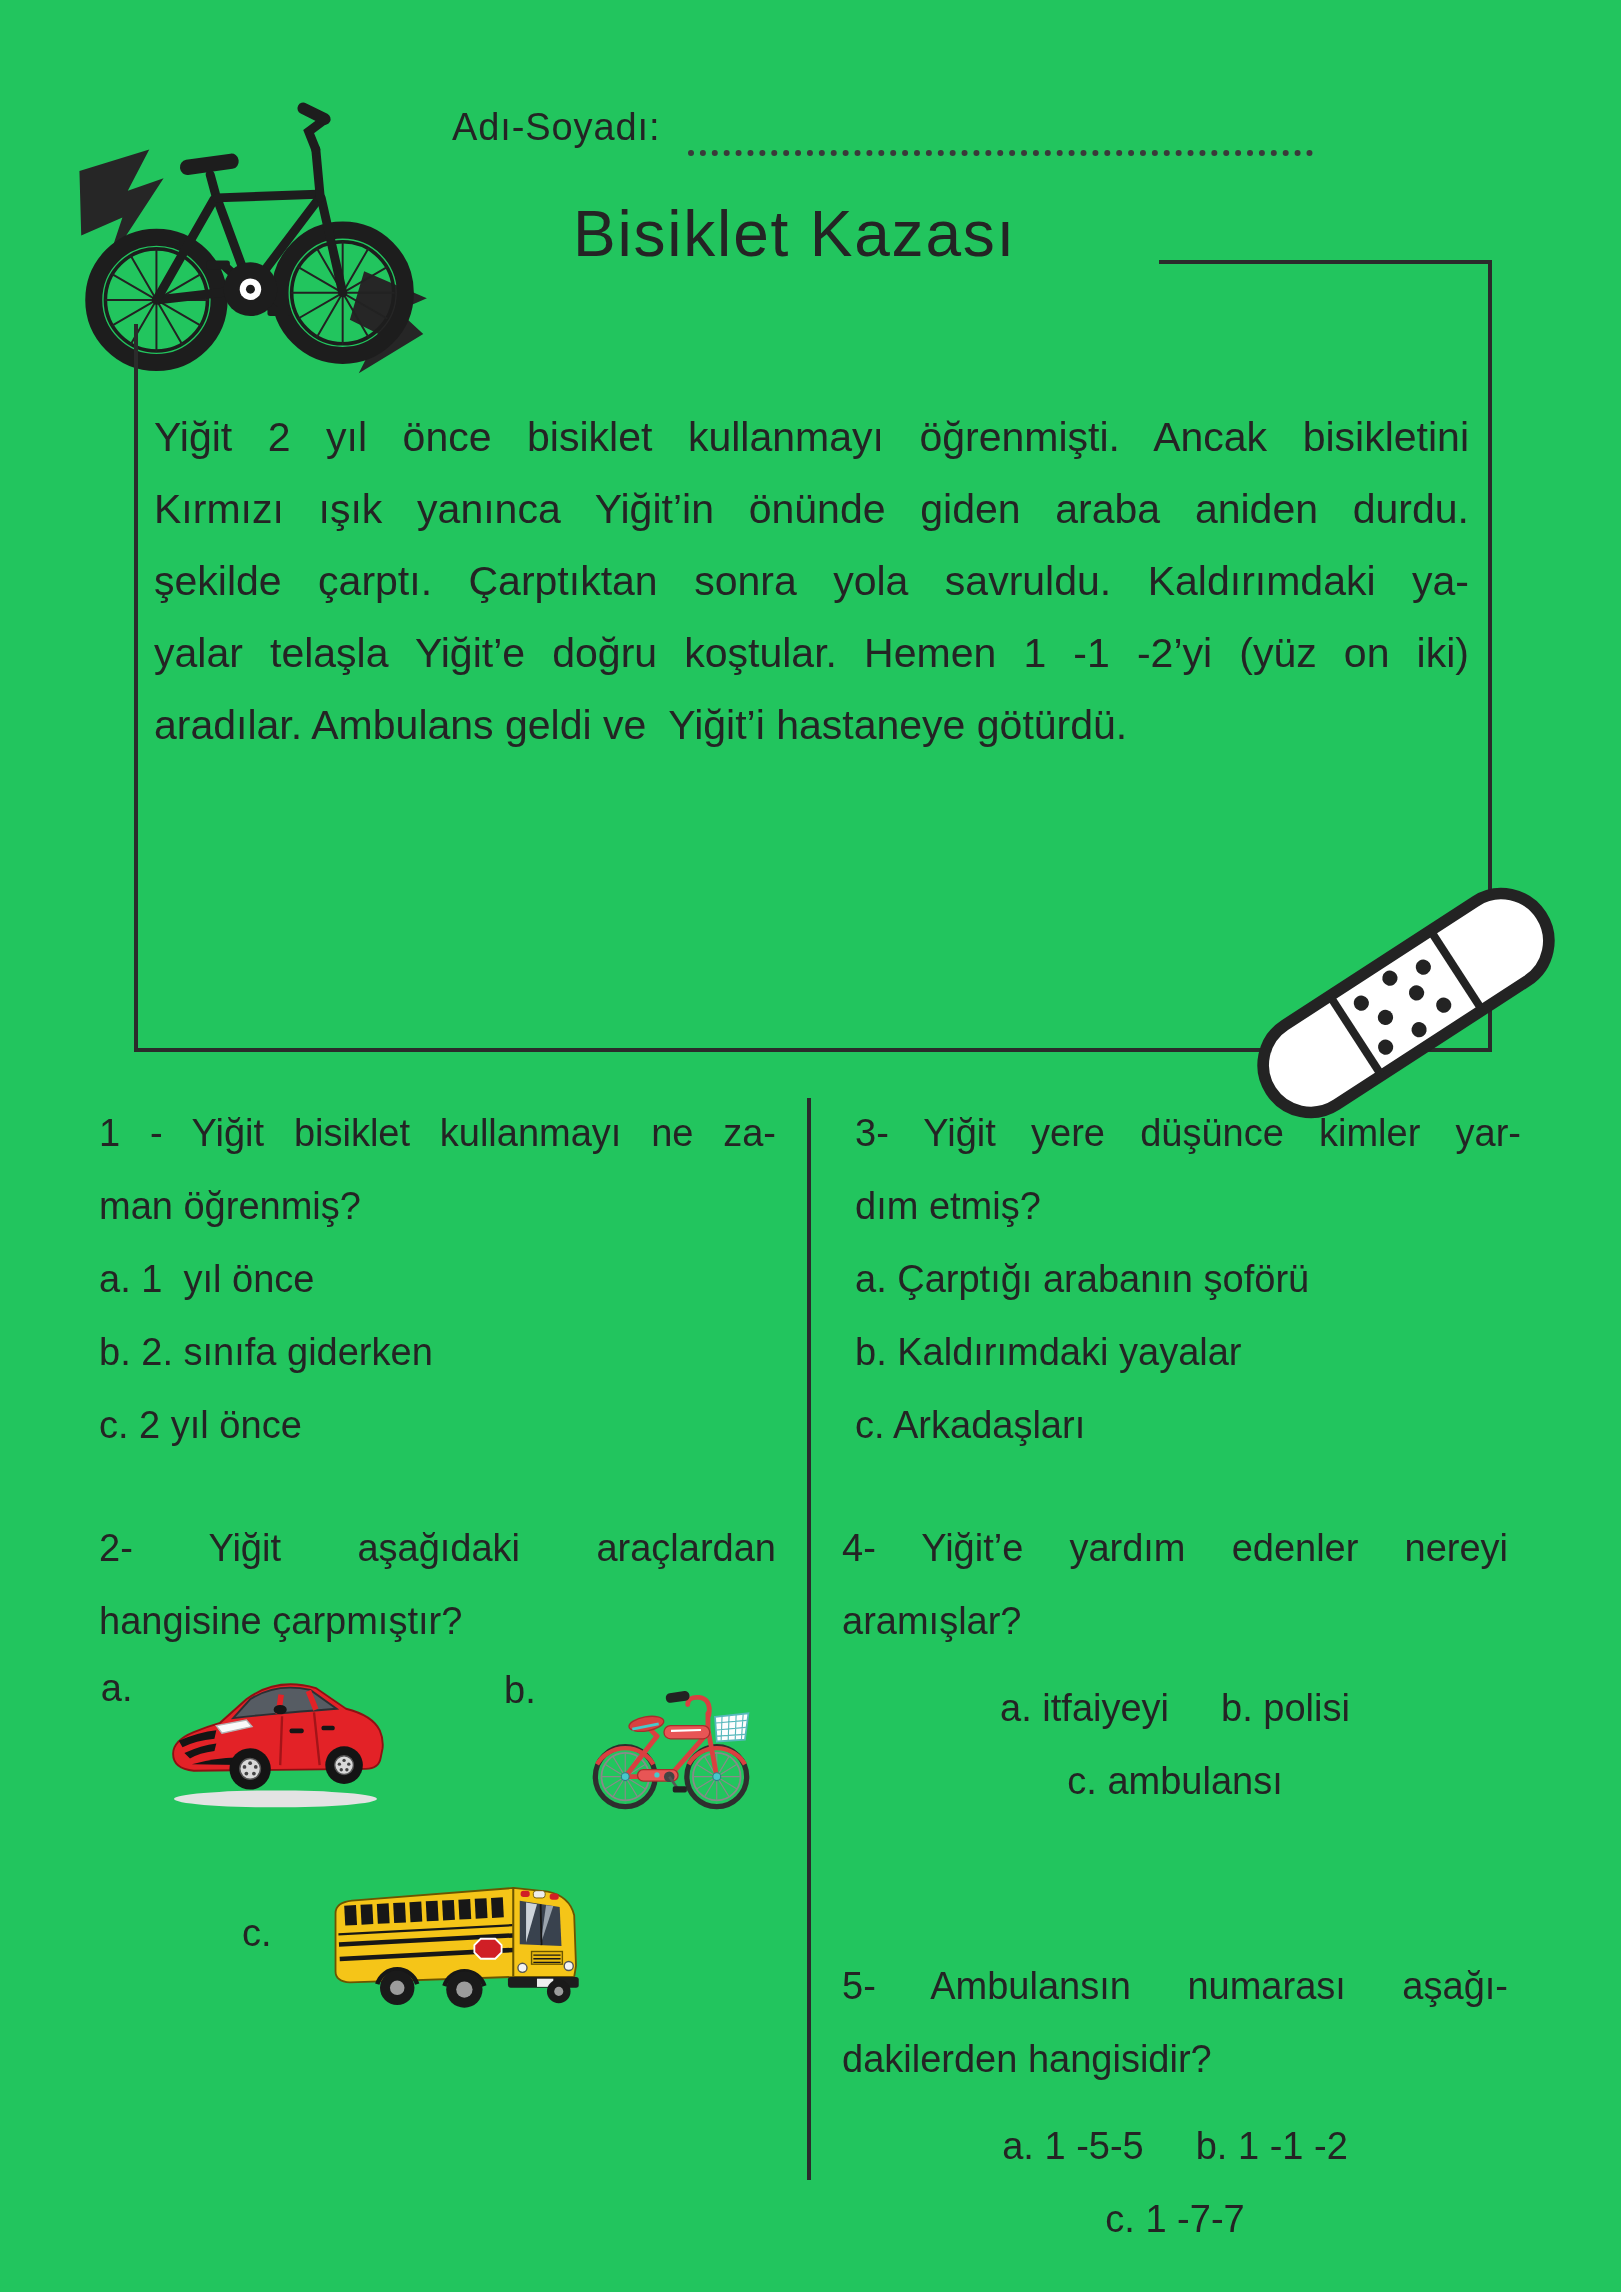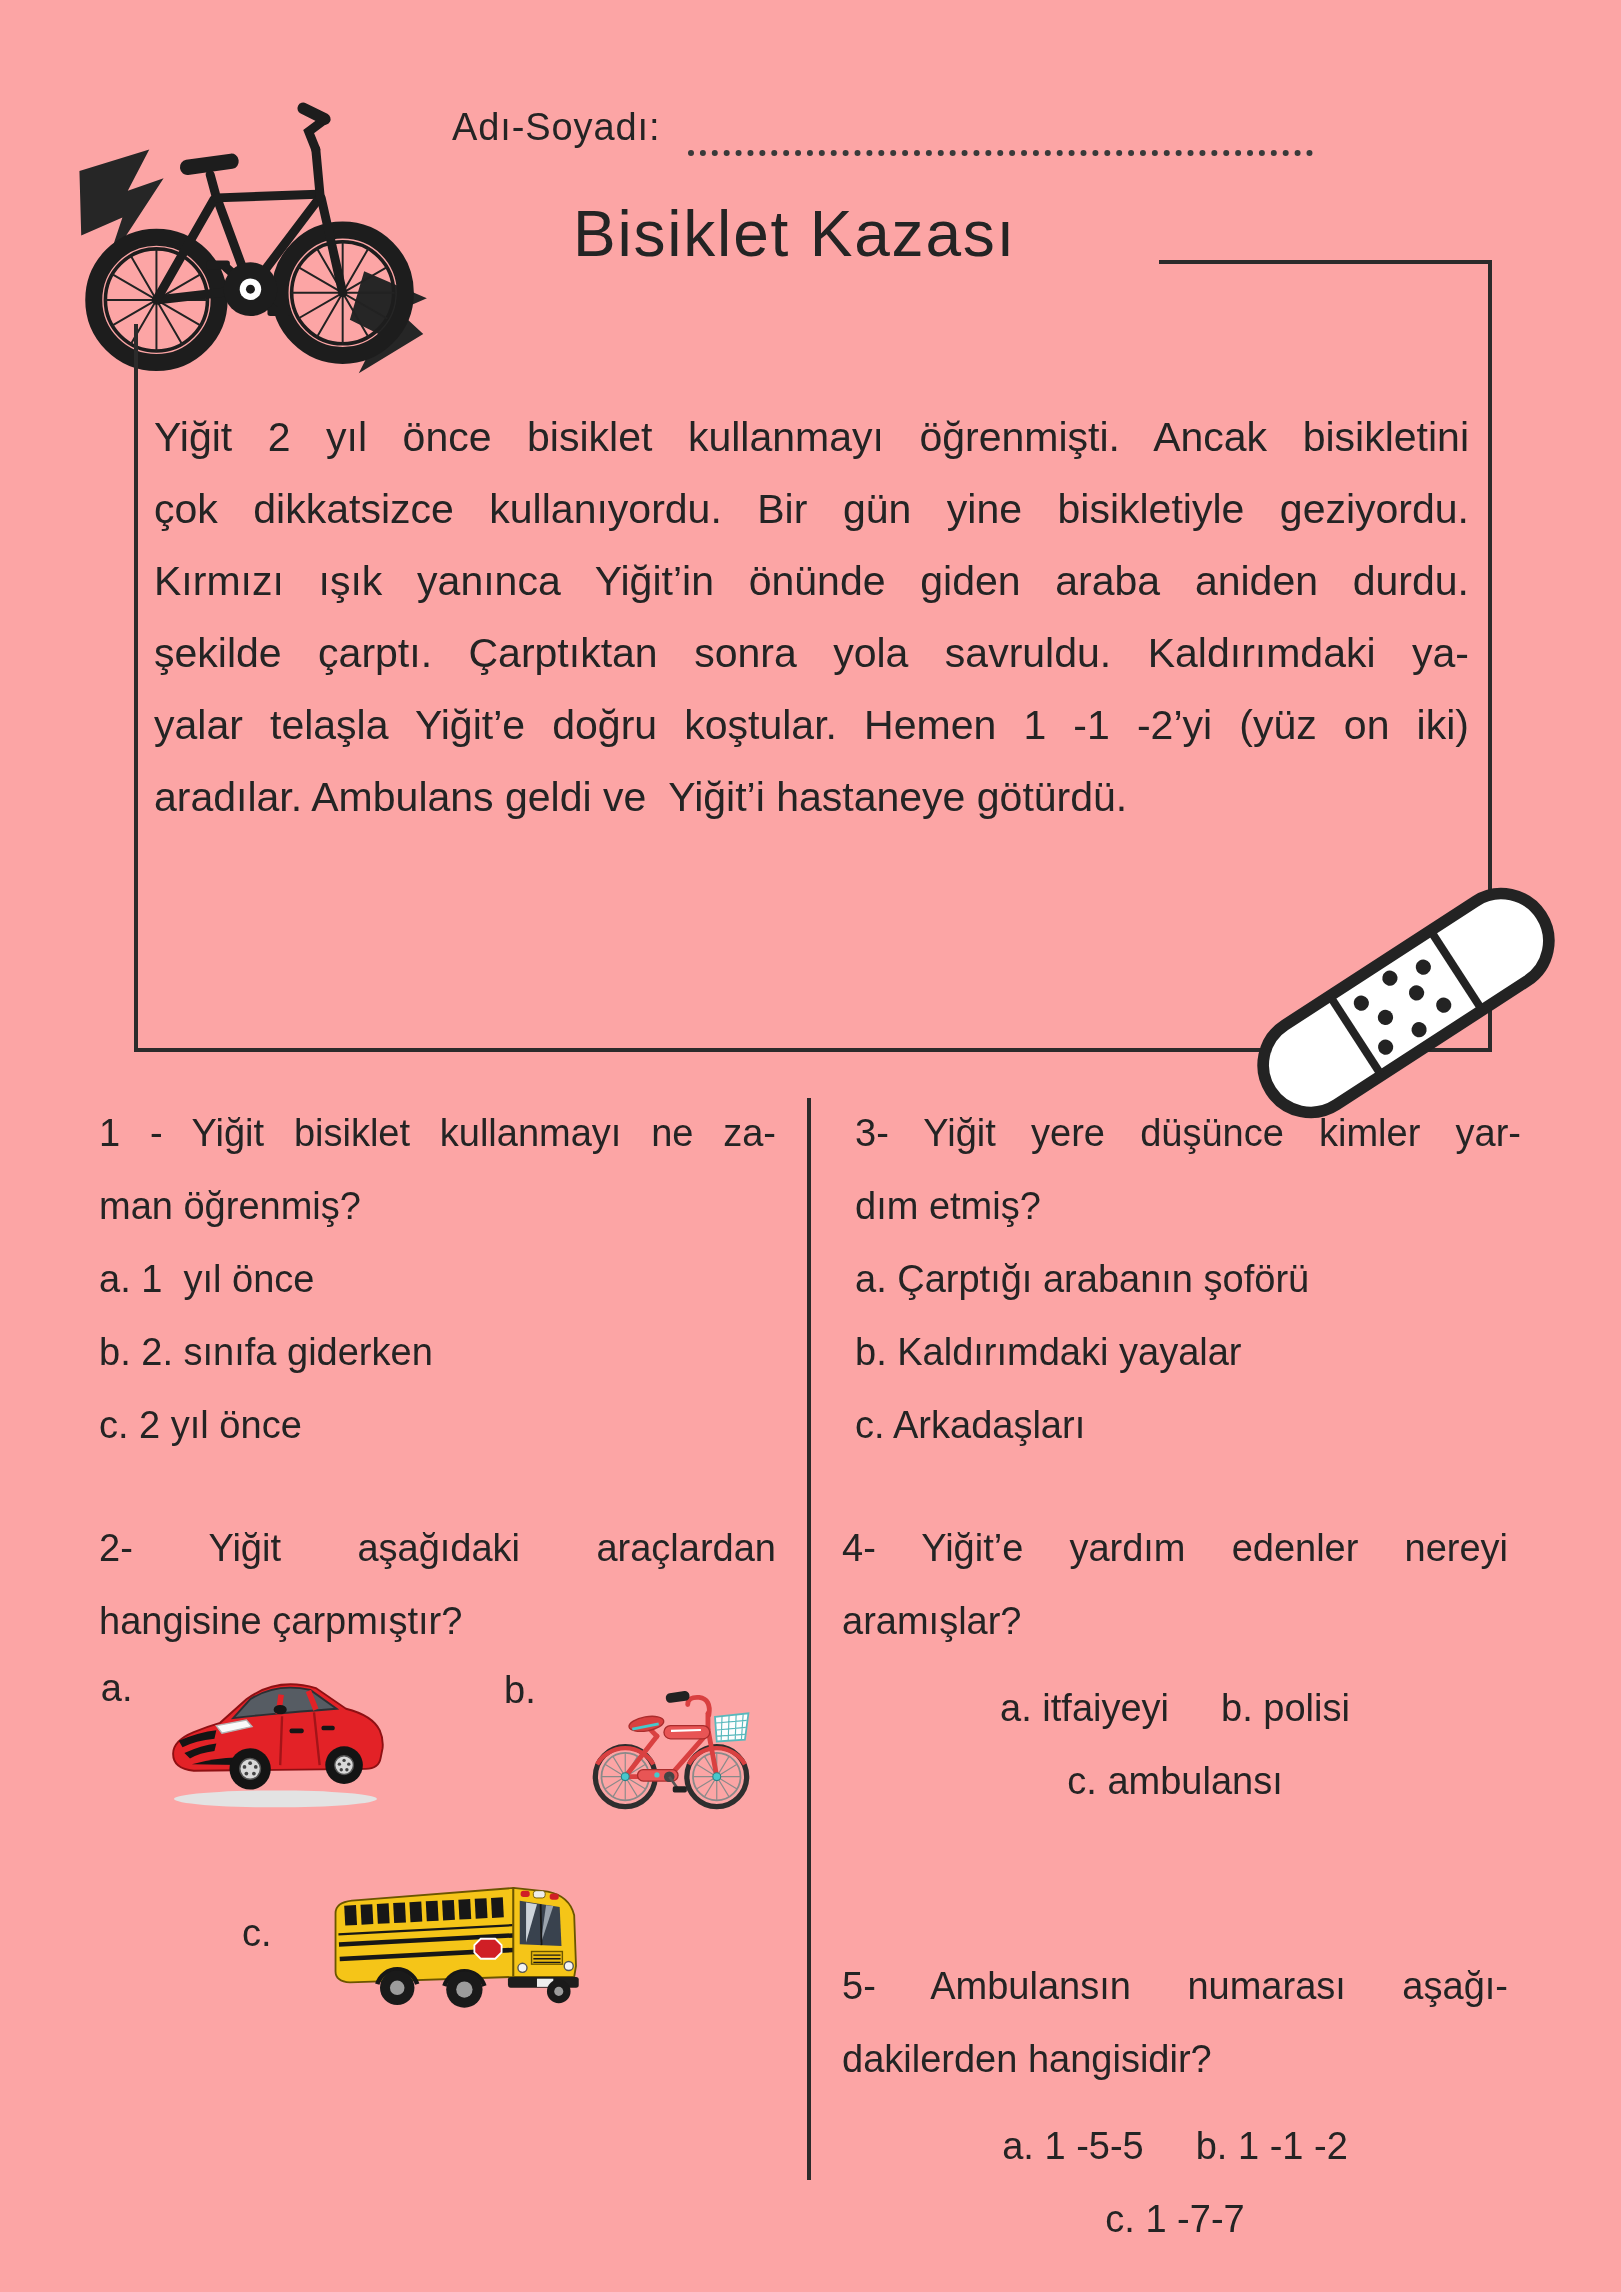--- a/index.html
+++ b/index.html
@@ -1,17 +1,17 @@
 <!DOCTYPE html>
 <html style="font-size:14.3px"><head>
 <meta charset="utf-8">
 <style>
   html,body{margin:0;padding:0;background:#fff;}
   .page{
-    position:relative; width:1622px; height:2293px; background:#fca5a5;
+    position:relative; width:1622px; height:2293px; background:#22c55e;
     font-family:"Liberation Sans","DejaVu Sans",sans-serif; color:#242424;
     overflow:hidden;
   }
   .abs{position:absolute;}
   
   .name-label{left:452px; top:106px; font-size:38px; letter-spacing:0.9px;}
   .name-line{left:688px; top:107px; width:625px; height:43px; border-bottom:6.3px dotted #3a3a3a;}
   .title{left:573px; top:197px; font-size:64px; letter-spacing:1.8px; font-weight:400;}
   
   .frame-line{background:#2b2b2b;}
@@ -84,21 +84,20 @@
 
   <div class="abs title">Bisiklet Kazası</div>
 
   <div class="abs frame-line frame-top-right"></div>
   <div class="abs frame-line frame-right"></div>
   <div class="abs frame-line frame-left"></div>
   <div class="abs frame-line frame-bottom"></div>
 
   <div class="abs passage">
     <div class="pline j">Yiğit 2 yıl önce bisiklet kullanmayı öğrenmişti. Ancak bisikletini</div>
-    <div class="pline j">çok dikkatsizce kullanıyordu. Bir gün yine bisikletiyle geziyordu.</div>
     <div class="pline j">Kırmızı ışık yanınca Yiğit’in önünde giden araba aniden durdu.</div>
     <div class="pline j">şekilde çarptı. Çarptıktan sonra yola savruldu. Kaldırımdaki ya-</div>
     <div class="pline j">yalar telaşla Yiğit’e doğru koştular. Hemen 1 -1 -2’yi (yüz on iki)</div>
     <div class="pline last">aradılar. Ambulans geldi ve  Yiğit’i hastaneye götürdü.</div>
   </div>
 
   <svg class="abs" style="left:1218px; top:855px; z-index:5;" width="376" height="296" viewBox="0 0 420 330">
     <g transform="rotate(-33 210 165)">
       <rect x="30" y="112" width="360" height="106" rx="53" fill="#ffffff" stroke="#232323" stroke-width="13"></rect>
       <line x1="143" y1="114" x2="143" y2="216" stroke="#232323" stroke-width="9"></line>

